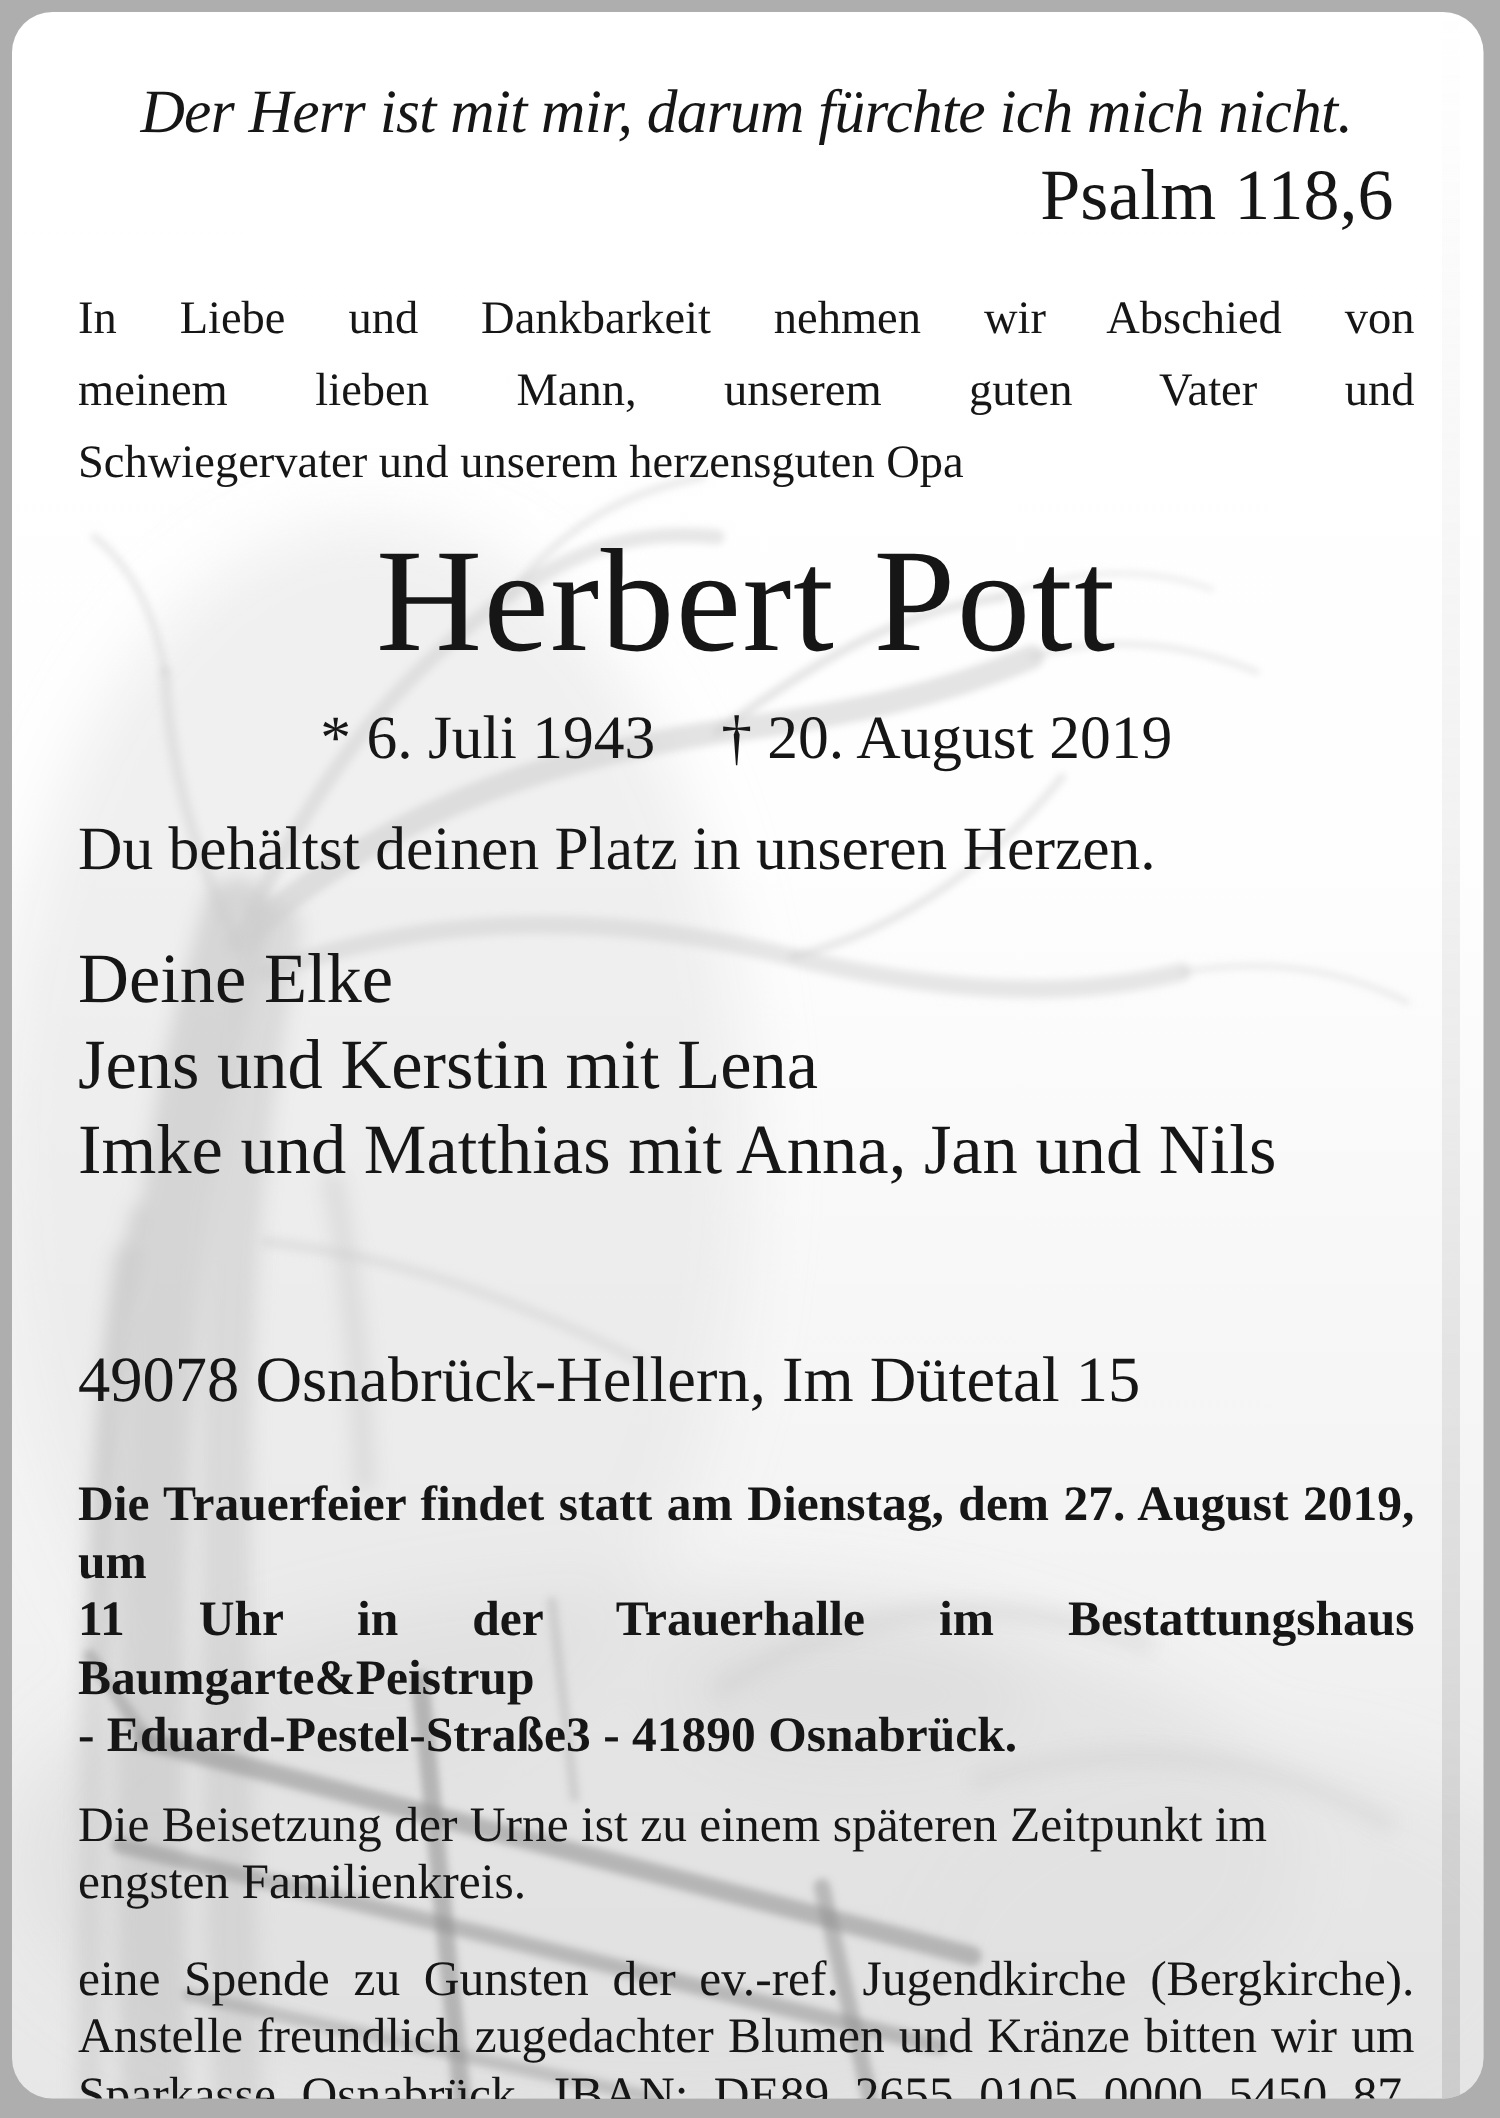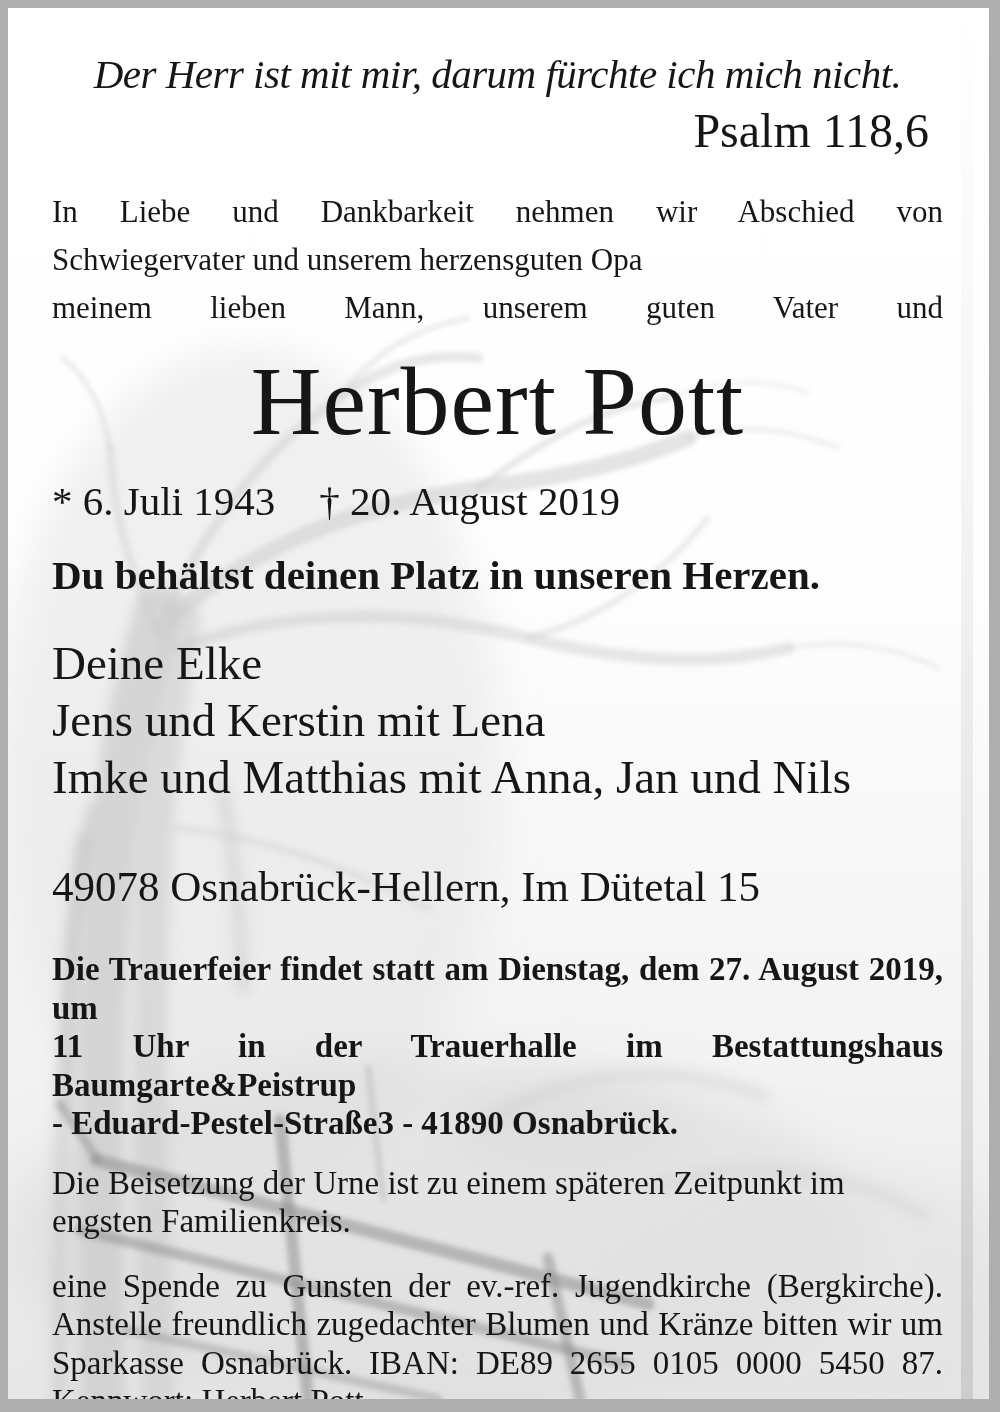--- a/index.html
+++ b/index.html
@@ -9,20 +9,21 @@
     position: relative;
     font-family: "Liberation Serif", "DejaVu Serif", serif;
     color: #161616;
     overflow: hidden;
   }
   .page {
     position: absolute;
     left: 8px; top: 8px; right: 11px; bottom: 13px;
     background: linear-gradient(180deg, #ffffff 0%, #fefefe 40%, #f3f3f3 75%, #e7e7e7 100%);
     overflow: hidden;
+    border-radius: 27px;
   }
   .sketch {
     position: absolute; left: 0; top: 0;
     width: 100%; height: 100%;
     pointer-events: none;
   }
   .edge-shade {
     position: absolute; top: 0; bottom: 0; right: 16px; width: 12px;
     background: linear-gradient(180deg, rgba(200,200,200,0) 0%, rgba(190,190,190,.25) 55%, rgba(175,175,175,.45) 100%);
   }
@@ -46,27 +47,28 @@
   .line.stretch { text-align: justify; text-align-last: justify; }
 
   .name {
     margin-top: 19px;
     text-align: center;
     font-size: 98px; line-height: 100px;
     letter-spacing: 1px;
     white-space: nowrap;
   }
   .dates {
-    margin-top: 26px;
+    margin-top: 16px;
+    text-align: center;
     font-size: 41px; line-height: 48px;
   }
   .dates .death-part { margin-left: 44px; }
-  .remembrance { margin-top: 26px; font-size: 41px; line-height: 48px; font-weight: bold; }
+  .remembrance { margin-top: 26px; font-size: 41px; line-height: 48px; }
   .mourners { margin-top: 36px; font-size: 47px; line-height: 57px; }
-  .address { margin-top: 56px; font-size: 43px; line-height: 50px; }
+  .address { margin-top: 100px; font-size: 43px; line-height: 50px; }
   .para { font-size: 33px; line-height: 38.5px; }
   .para-funeral { margin-top: 38px; font-weight: bold; }
   .para-burial { margin-top: 21px; }
   .para-donation { margin-top: 26px; }
 </style>
 </head>
 <body>
 
 <div class="page">
 
@@ -131,22 +133,22 @@
 
   <div class="edge-shade"></div>
 
   <div class="content">
 
     <div class="quote">Der Herr ist mit mir, darum fürchte ich mich nicht.</div>
     <div class="psalm">Psalm 118,6</div>
 
     <div class="intro">
       <div class="line stretch">In Liebe und Dankbarkeit nehmen wir Abschied von</div>
+      <div class="line stretch">meinem lieben Mann, unserem guten Vater und</div>
       <div class="line">Schwiegervater und unserem herzensguten Opa</div>
-      <div class="line stretch">meinem lieben Mann, unserem guten Vater und</div>
     </div>
 
     <div class="name">Herbert Pott</div>
 
     <div class="dates">
       <span class="birth-part"><span>*</span>&nbsp;<span>6. Juli 1943</span></span><span class="death-part"><span>†</span>&nbsp;<span>20. August 2019</span></span>
     </div>
 
     <div class="remembrance">Du behältst deinen Platz in unseren Herzen.</div>
 

